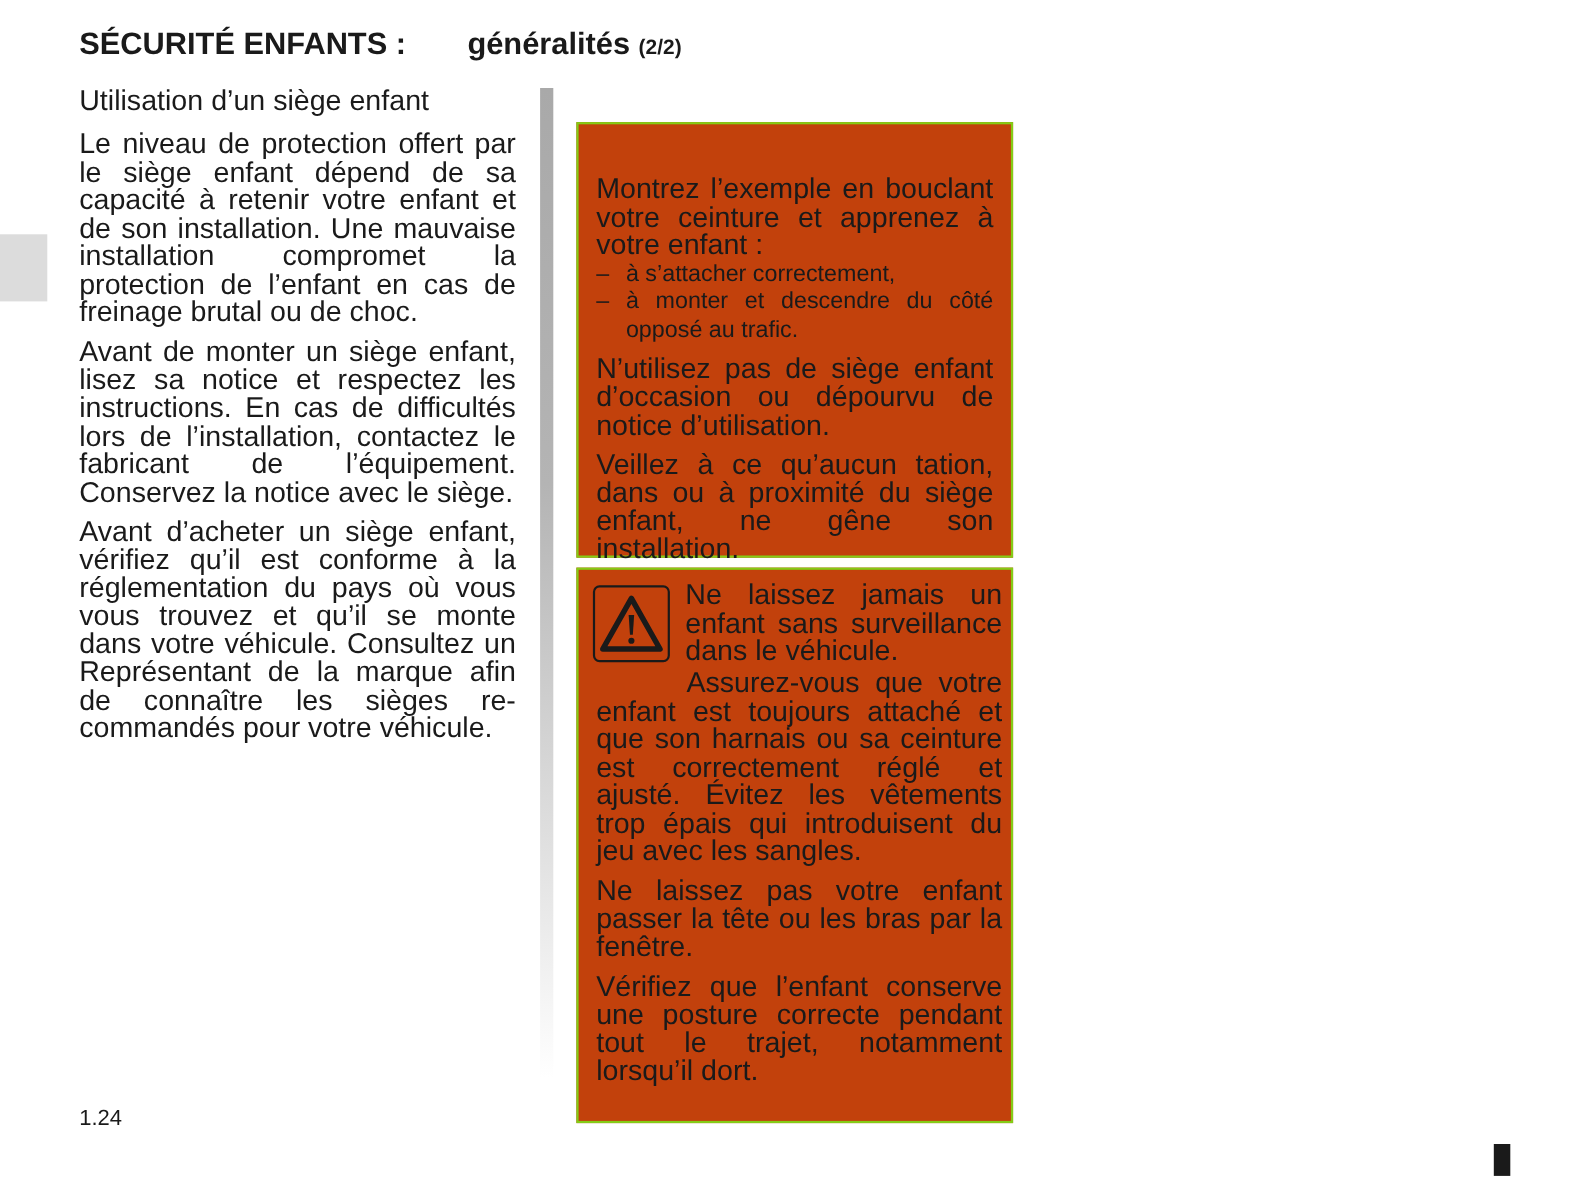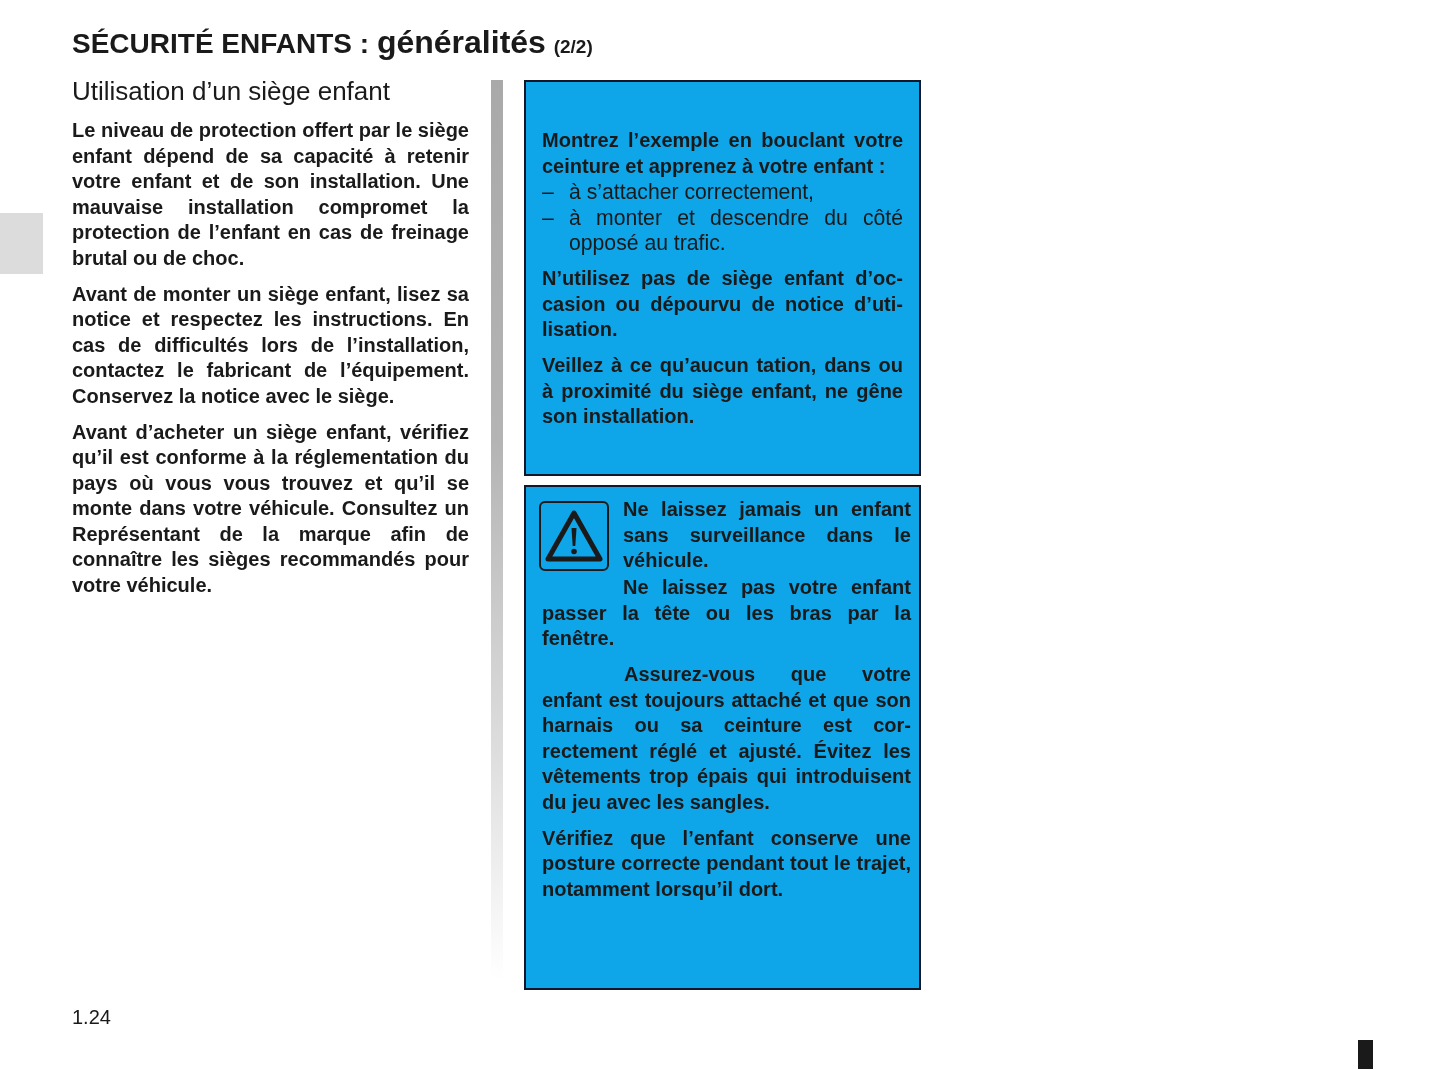--- a/index.html
+++ b/index.html
@@ -4,43 +4,42 @@
   <style>
     html, body { margin: 0; padding: 0; background: #ffffff; }
     body {
       width: 1445px; height: 1070px; position: relative; overflow: hidden;
       font-family: "Liberation Sans", sans-serif; color: #1a1a1a;
     }
     .page-title {
       position: absolute; left: 72px; top: 24px;
       font-size: 28px; font-weight: bold; letter-spacing: 0px; white-space: nowrap;
     }
-    .page-title .title-sub { font-size: 32px; }
+    .page-title .title-sub { font-size: 28px; margin-left: 48px; }
     .page-title .title-part { font-size: 19px; }
     .side-tab {
       position: absolute; left: 0; top: 213px; width: 43px; height: 61px;
       background: #dcdcdc;
     }
     .v-bar {
       position: absolute; left: 491px; top: 80px; width: 12px; height: 900px;
       background: linear-gradient(to bottom, #a9a9a9 0%, #b4b4b4 40%, #dedede 75%, #ffffff 100%);
     }
     .left-col {
       position: absolute; left: 72px; top: 74px; width: 397px;
     }
     .section-heading {
       font-size: 26px; font-weight: normal; margin: 0 0 10px 0; line-height: 34px; white-space: nowrap;
     }
     .para {
-      font-size: 20px; line-height: 25.5px; text-align: justify; margin: 0 0 10.5px 0;
+      font-size: 26px; line-height: 25.5px; text-align: justify; margin: 0 0 10.5px 0;
       hyphens: manual;
-      font-weight: bold;
     }
     .box {
-      position: absolute; border: 2px solid #0f172a; box-sizing: border-box; background: #0ea5e9;
+      position: absolute; border: 2px solid #84cc16; box-sizing: border-box; background: #c2410c; margin-top: 31px;
     }
     .box1 { left: 524px; top: 80px; width: 397px; height: 396px; padding: 46px 16px 0 16px; }
     .box2 { left: 524px; top: 485px; width: 397px; height: 505px; padding: 10px 8px 0 16px; }
     .box .para { margin-bottom: 10.5px; }
     .dash-list { list-style: none; margin: 0 0 10.5px 0; padding: 0; }
     .dash-list li {
       position: relative; padding-left: 27px; font-size: 21.2px; line-height: 25.5px; text-align: justify;
     }
     .dash-list li .dash { position: absolute; left: 0; top: 0; }
     .warn-icon {
@@ -96,19 +95,19 @@
   <div class="warn-first">
     <span class="warn-icon">
       <svg width="58" height="54" viewBox="0 0 58 54">
         <path d="M29 4 L55 50 L3 50 Z" fill="none" stroke="#1a1a1a" stroke-width="5" stroke-linejoin="round"></path>
         <path d="M26.5 19 L31.5 19 L30.3 37 L27.7 37 Z" fill="#1a1a1a"></path>
         <circle cx="29" cy="42.5" r="2.8" fill="#1a1a1a"></circle>
       </svg>
     </span>
     <p class="para">Ne laissez jamais un enfant sans surveillance dans le véhicule.</p>
   </div>
+  <p class="para indent-first">Assurez-vous que votre enfant est toujours attaché et que son harnais ou sa ceinture est cor­rectement réglé et ajusté. Évitez les vêtements trop épais qui introdui­sent du jeu avec les sangles.</p>
   <p class="para">Ne laissez pas votre enfant passer la tête ou les bras par la fenêtre.</p>
-  <p class="para indent-first">Assurez-vous que votre enfant est toujours attaché et que son harnais ou sa ceinture est cor­rectement réglé et ajusté. Évitez les vêtements trop épais qui introdui­sent du jeu avec les sangles.</p>
   <p class="para">Vérifiez que l’enfant conserve une posture correcte pendant tout le trajet, notamment lorsqu’il dort.</p>
 </div>
 
 <div class="page-number">1.24</div>
 <div class="corner-mark"></div>
 
 </body></html>

